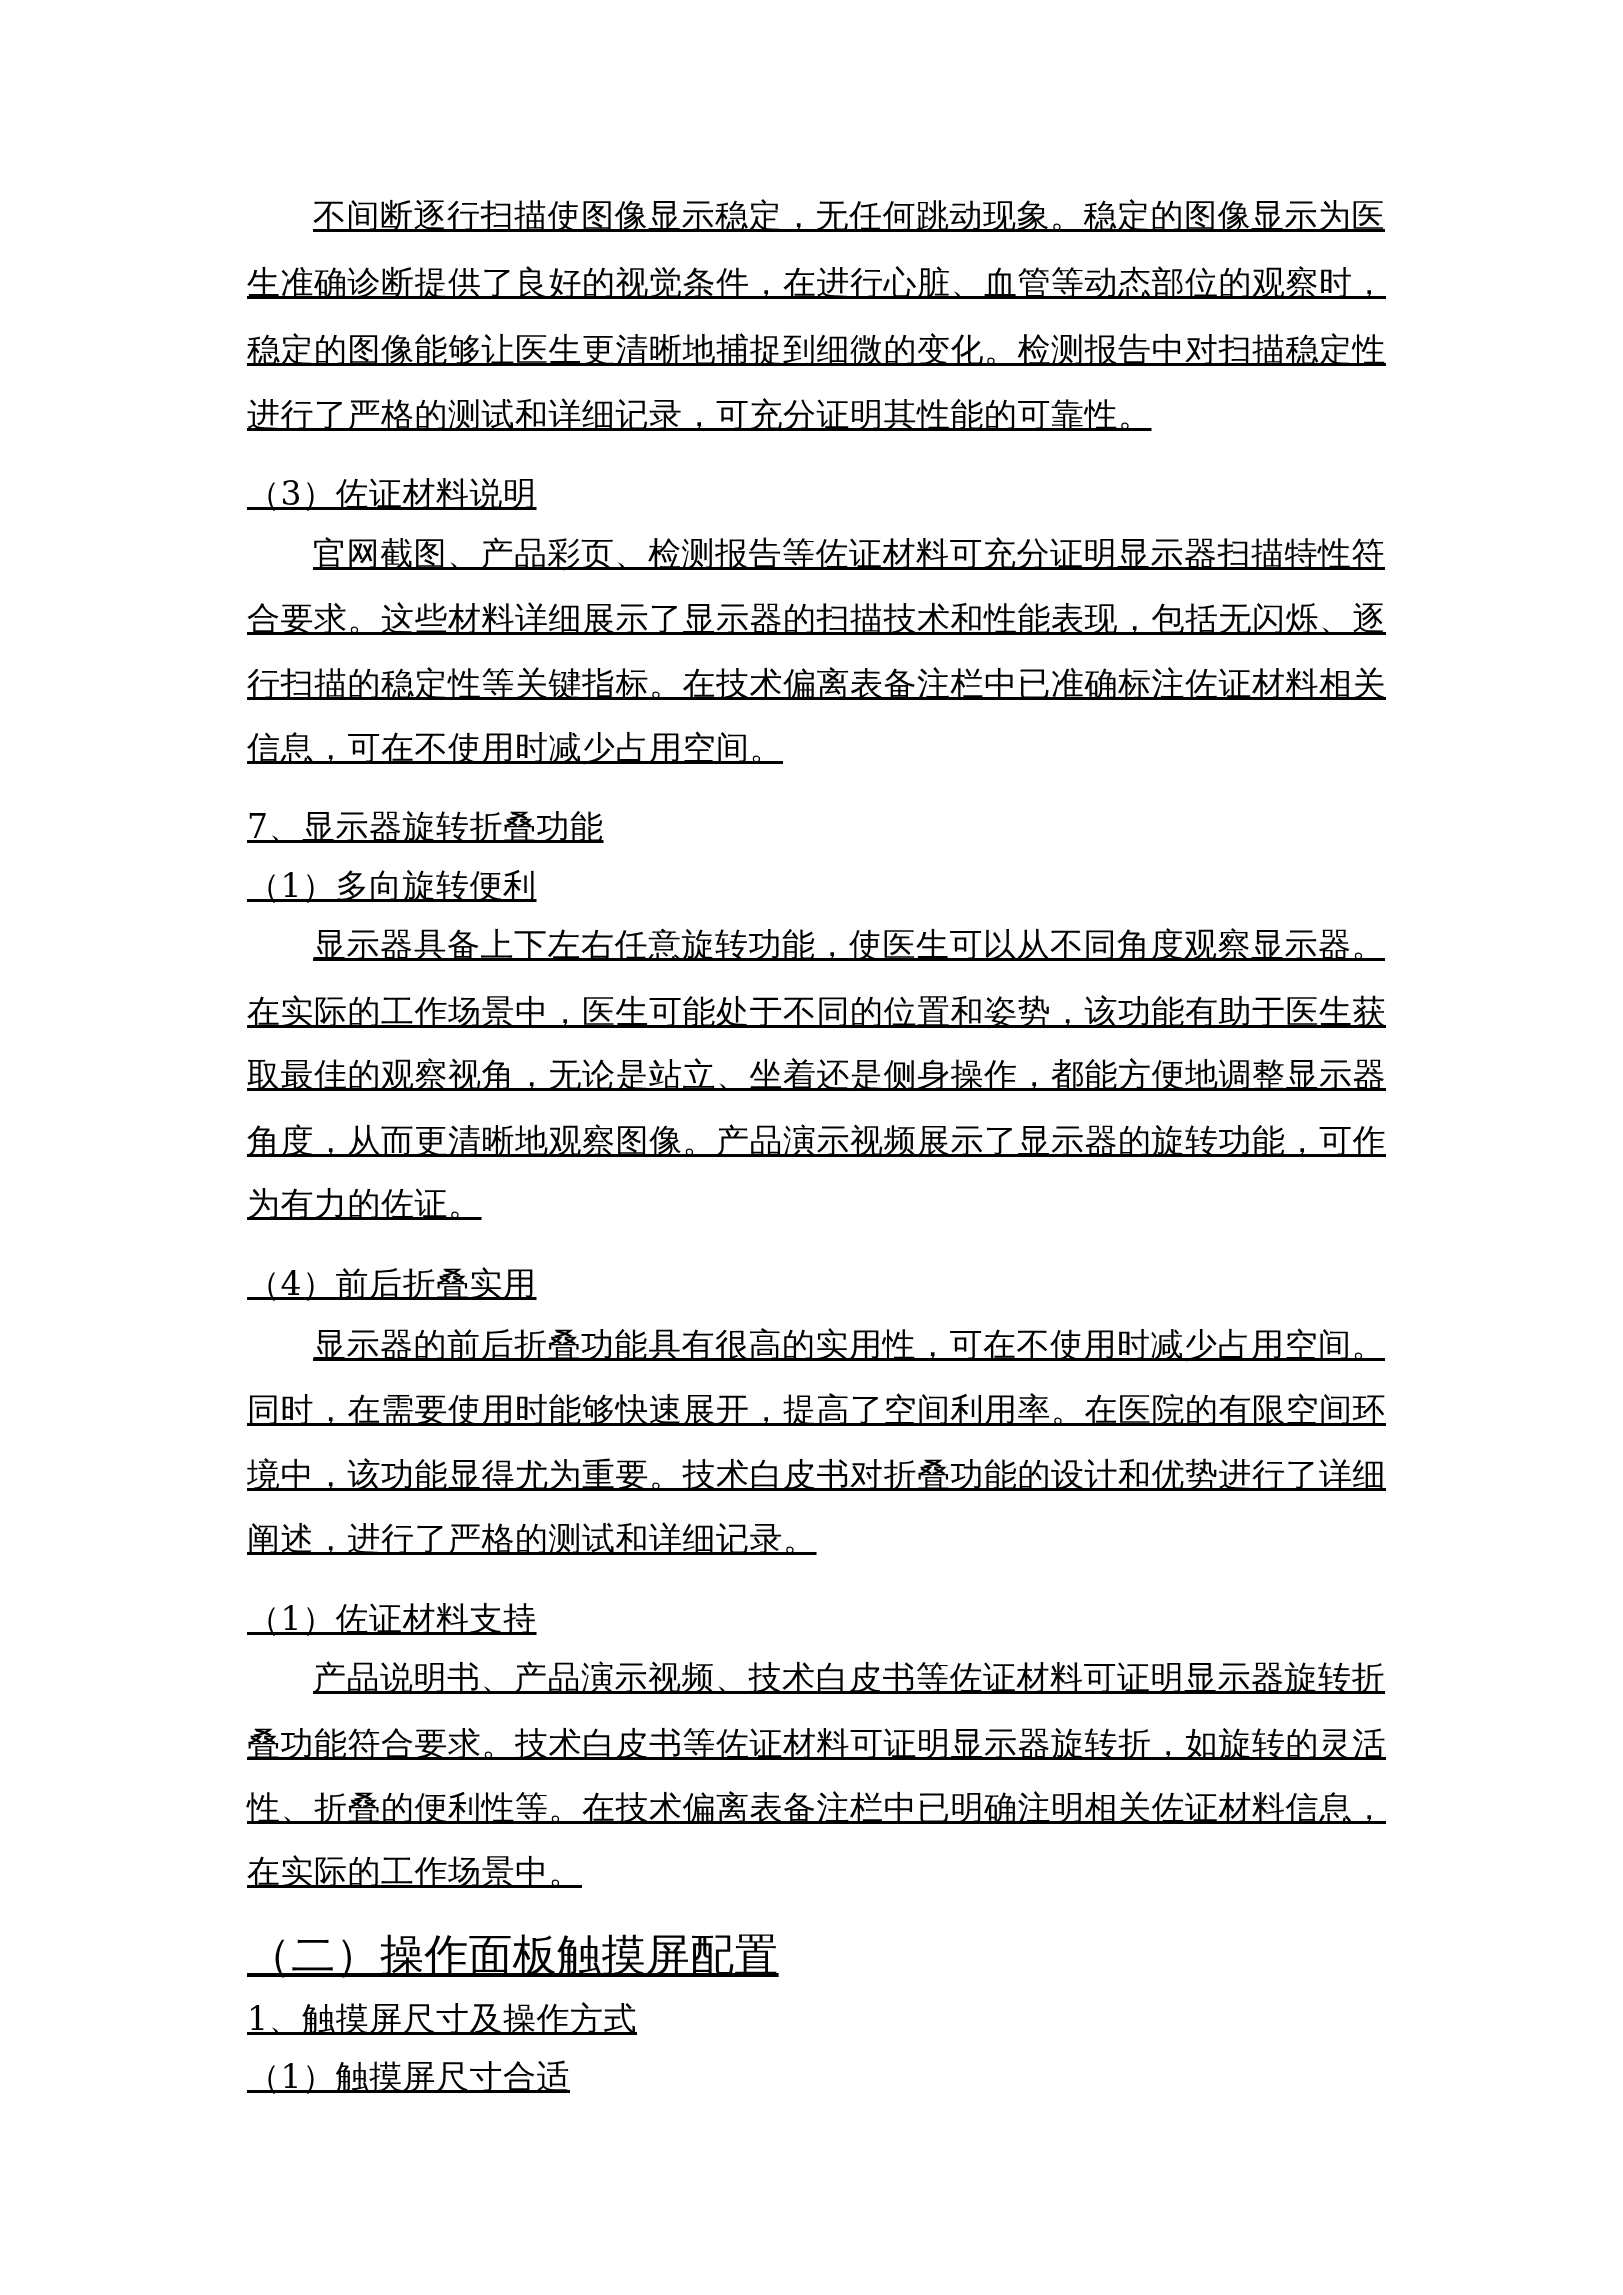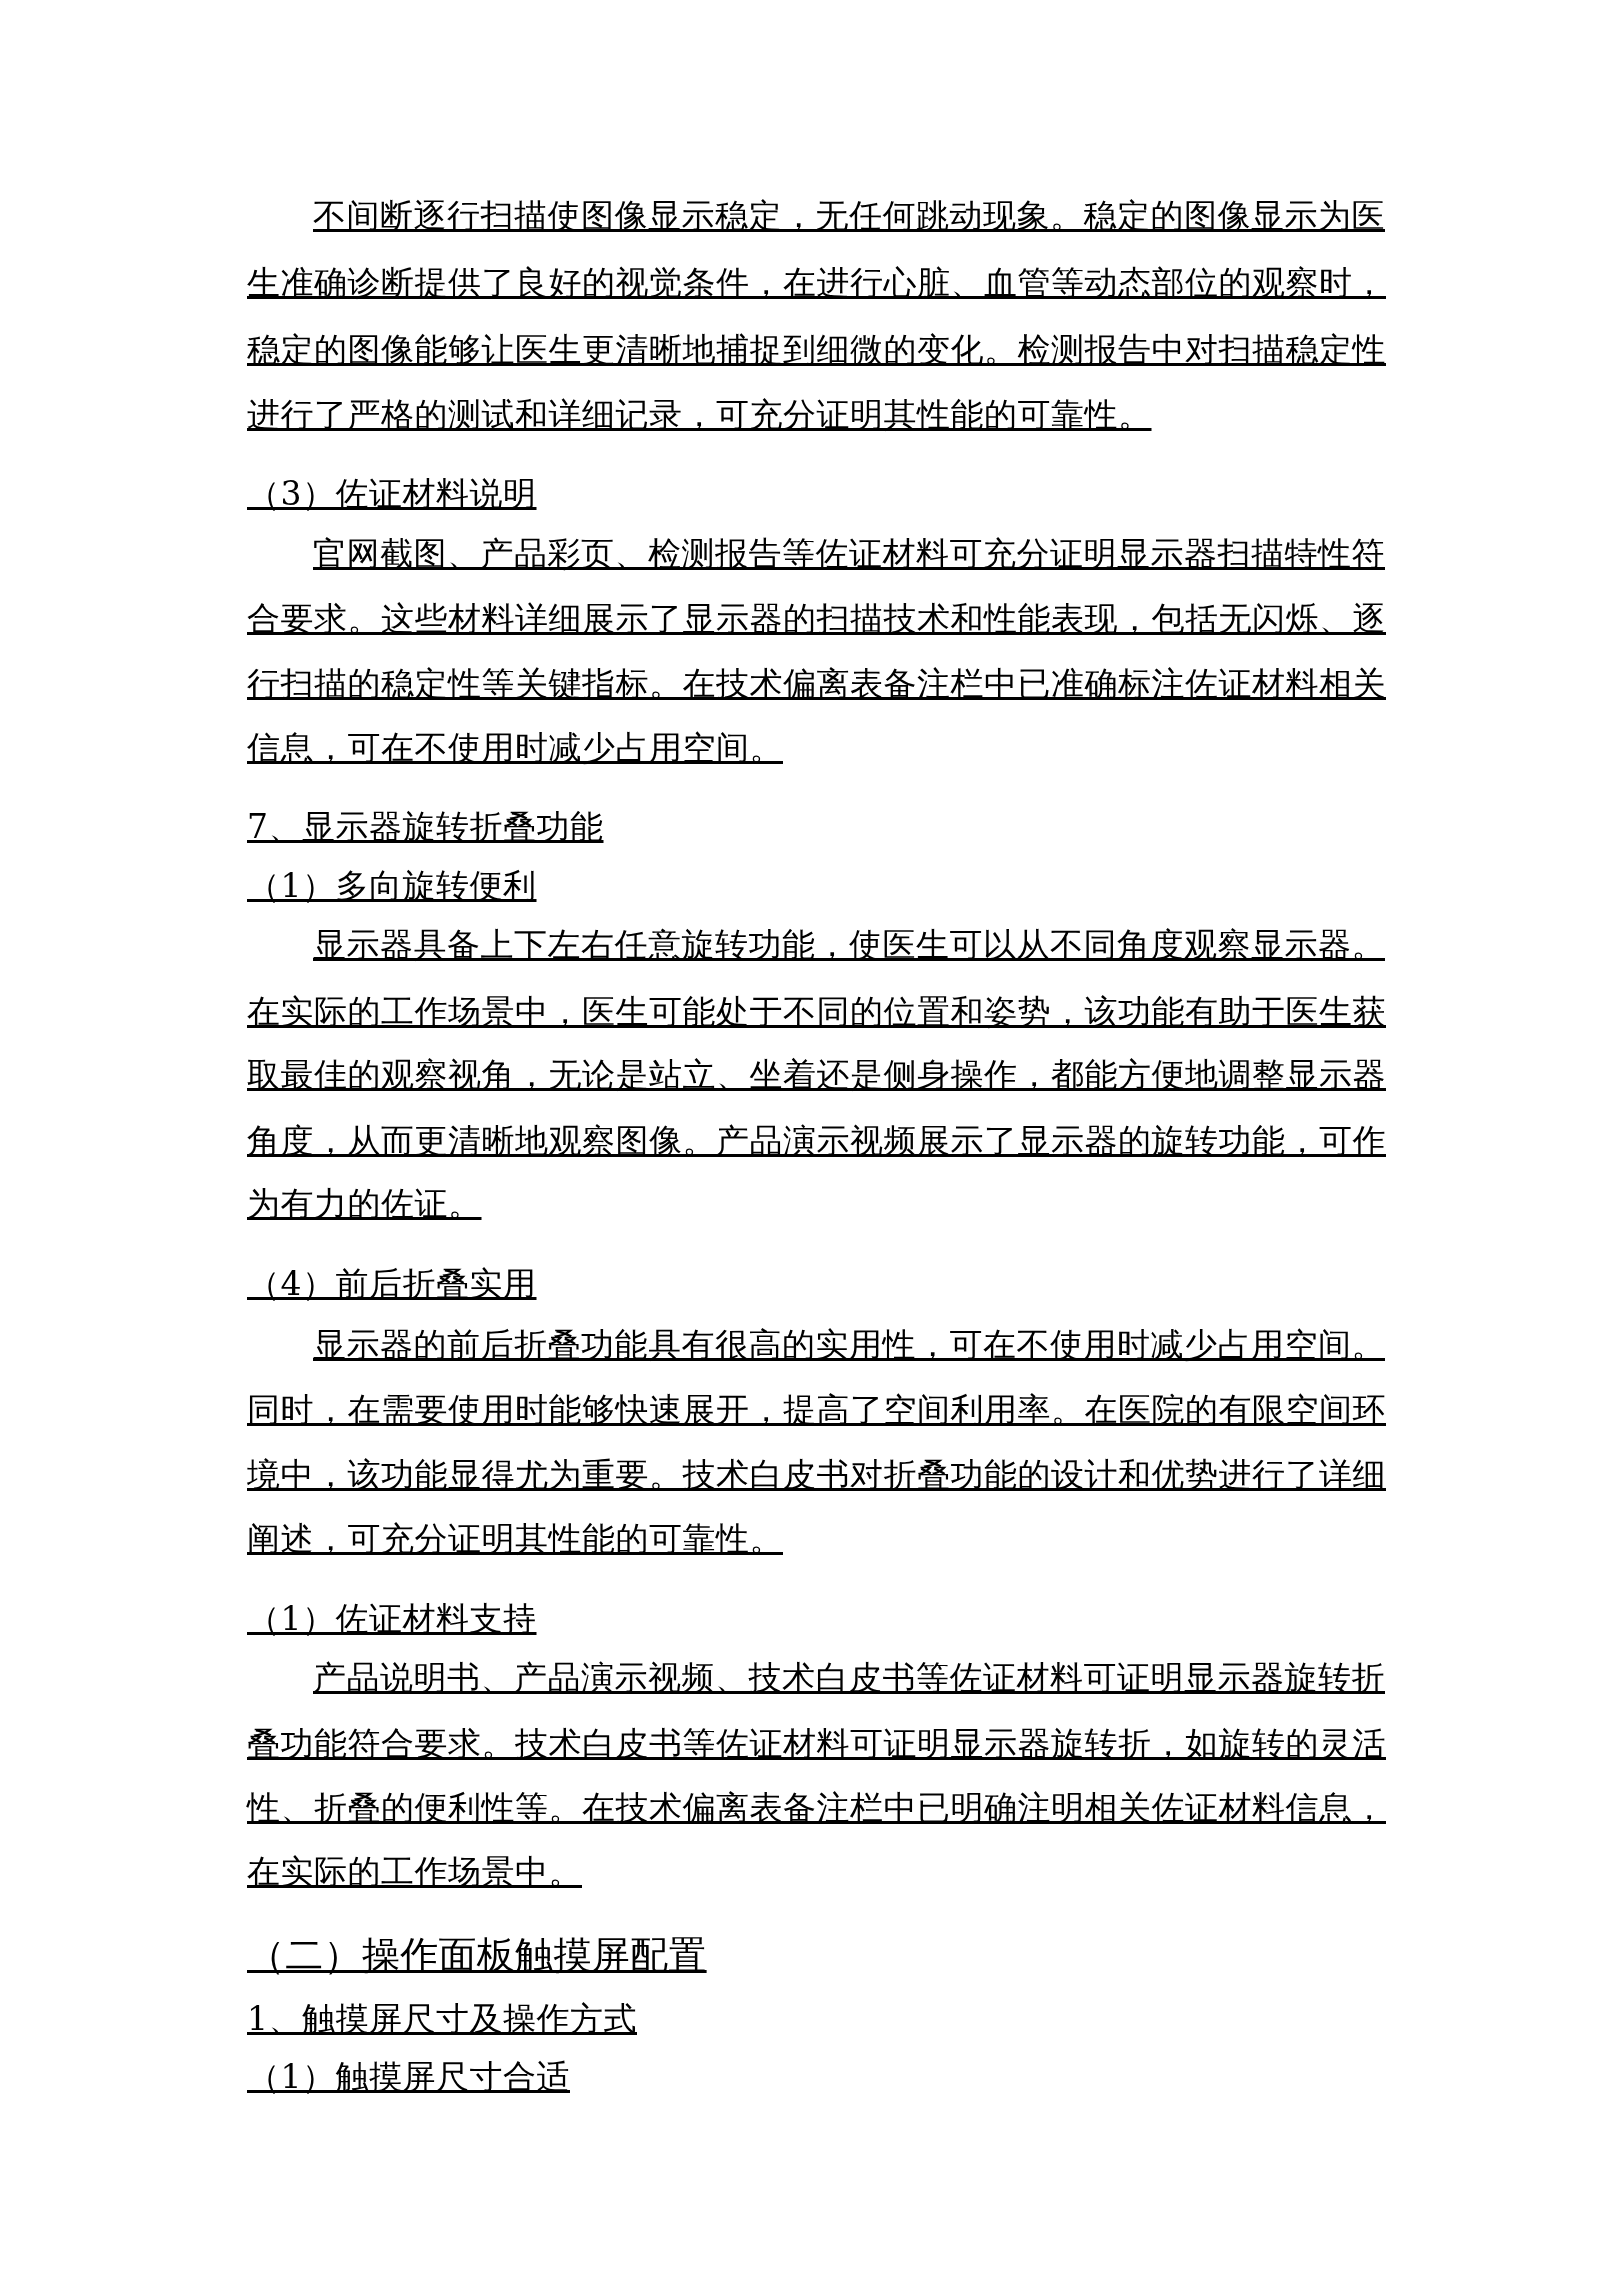--- a/index.html
+++ b/index.html
@@ -25,21 +25,21 @@
       position: absolute;
       left: 0;
       white-space: nowrap;
       font-size: 33px;
       line-height: 39px;
       height: 39px;
       letter-spacing: 0.5px;
       text-decoration: underline;
     }
     .h2 {
-      font-size: 38px;
+      font-size: 44px;
       line-height: 46px;
       height: 46px;
       letter-spacing: 0.3px;
     }
     .indent { padding-left: 66px; }
   </style>
 </head>
 <body>
 
 <div class="page">
@@ -64,21 +64,21 @@
   <div class="line" style="top:992px">在实际的工作场景中，医生可能处于不同的位置和姿势，该功能有助于医生获</div>
   <div class="line" style="top:1055px">取最佳的观察视角，无论是站立、坐着还是侧身操作，都能方便地调整显示器</div>
   <div class="line" style="top:1121px">角度，从而更清晰地观察图像。产品演示视频展示了显示器的旋转功能，可作</div>
   <div class="line" style="top:1184px">为有力的佐证。</div>
 
   <div class="line" style="top:1264px">（4）前后折叠实用</div>
 
   <div class="line indent" style="top:1325px">显示器的前后折叠功能具有很高的实用性，可在不使用时减少占用空间。</div>
   <div class="line" style="top:1390px">同时，在需要使用时能够快速展开，提高了空间利用率。在医院的有限空间环</div>
   <div class="line" style="top:1455px">境中，该功能显得尤为重要。技术白皮书对折叠功能的设计和优势进行了详细</div>
-  <div class="line" style="top:1519px">阐述，可充分证明其性能的可靠性。</div>
+  <div class="line" style="top:1519px">阐述，进行了严格的测试和详细记录。</div>
 
   <div class="line" style="top:1599px">（1）佐证材料支持</div>
 
   <div class="line indent" style="top:1658px">产品说明书、产品演示视频、技术白皮书等佐证材料可证明显示器旋转折</div>
   <div class="line" style="top:1724px">叠功能符合要求。技术白皮书等佐证材料可证明显示器旋转折，如旋转的灵活</div>
   <div class="line" style="top:1788px">性、折叠的便利性等。在技术偏离表备注栏中已明确注明相关佐证材料信息，</div>
   <div class="line" style="top:1852px">在实际的工作场景中。</div>
 
   <div class="line h2" style="top:1932px">（二）操作面板触摸屏配置</div>
 

